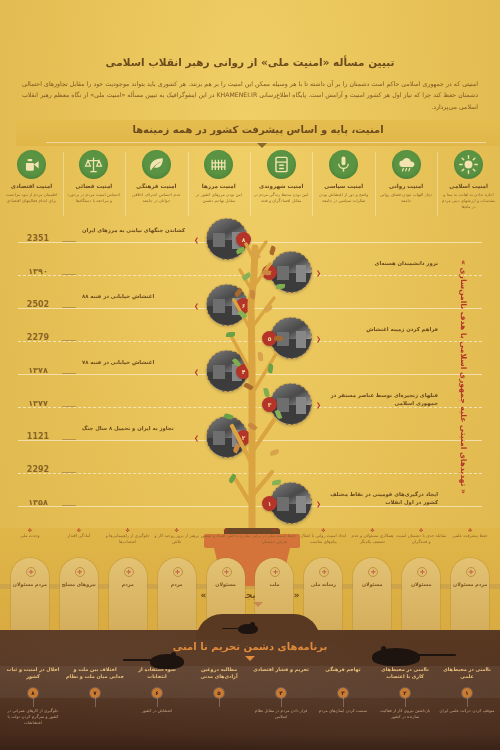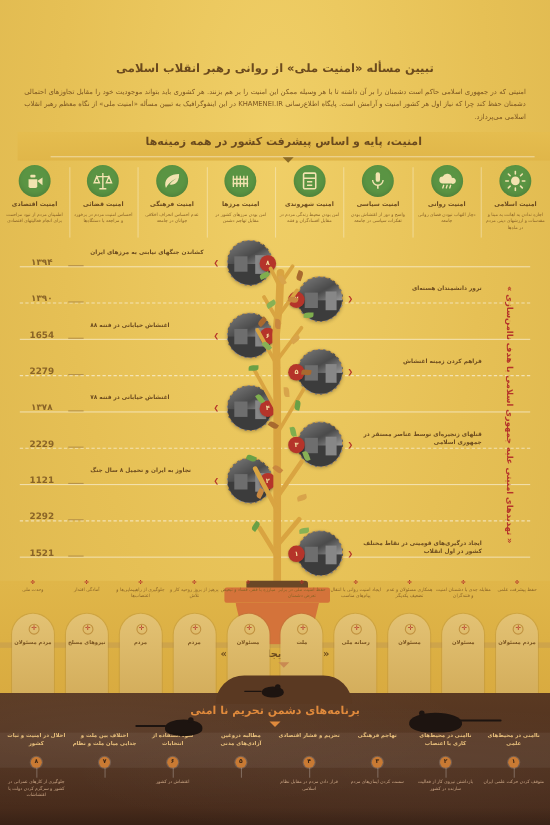--- a/index.html
+++ b/index.html
@@ -252,45 +252,45 @@
             <rect x="7" y="5" width="6" height="3" rx="1"></rect>
           </svg>
         </div>
         <div class="nm">امنیت اقتصادی</div>
         <div class="ds">اطمینان مردم از نبود مزاحمت برای انجام فعالیتهای اقتصادی</div>
       </div>
     </div>
 
   <div class="mid" id="mid">
       <div class="rowline" style="top: 14px;"></div>
-      <div class="yr" style="top: 6px;">۱۳۹۴</div>
+      <div class="yr" style="top: 6px;">2351</div>
       <div class="yrdash" style="top: 13px; left: 62px;"></div>
       <div class="rowline dash" style="top: 47px;"></div>
       <div class="yr" style="top: 39px;">۱۳۹۰</div>
       <div class="yrdash" style="top: 46px; left: 62px;"></div>
       <div class="rowline" style="top: 80px;"></div>
-      <div class="yr" style="top: 72px;">1654</div>
+      <div class="yr" style="top: 72px;">2502</div>
       <div class="yrdash" style="top: 79px; left: 62px;"></div>
       <div class="rowline dash" style="top: 113px;"></div>
       <div class="yr" style="top: 105px;">2279</div>
       <div class="yrdash" style="top: 112px; left: 62px;"></div>
       <div class="rowline" style="top: 146px;"></div>
       <div class="yr" style="top: 138px;">۱۳۷۸</div>
       <div class="yrdash" style="top: 145px; left: 62px;"></div>
       <div class="rowline dash" style="top: 179px;"></div>
-      <div class="yr" style="top: 171px;">2229</div>
+      <div class="yr" style="top: 171px;">۱۳۷۷</div>
       <div class="yrdash" style="top: 178px; left: 62px;"></div>
       <div class="rowline" style="top: 212px;"></div>
       <div class="yr" style="top: 204px;">1121</div>
       <div class="yrdash" style="top: 211px; left: 62px;"></div>
       <div class="rowline dash" style="top: 245px;"></div>
       <div class="yr" style="top: 237px;">2292</div>
       <div class="yrdash" style="top: 244px; left: 62px;"></div>
       <div class="rowline" style="top: 278px;"></div>
-      <div class="yr" style="top: 270px;">1521</div>
+      <div class="yr" style="top: 270px;">۱۳۵۸</div>
       <div class="yrdash" style="top: 277px; left: 62px;"></div>
       <div class="evt" style="left: 78px; width: 170px; top: -10px;">
         <div class="photo" style="left:128px">
           <div class="ph1"></div>
           <div class="ph2"></div>
           <div class="ph3"></div>
         </div>
         <div class="bubble" style="left:158px">۸</div>
         <div class="arw" style="left:116px">❯</div>
         <div class="txt" style="right:58px;width:108px;text-align:left">کشاندن جنگهای نیابتی به مرزهای ایران</div>

